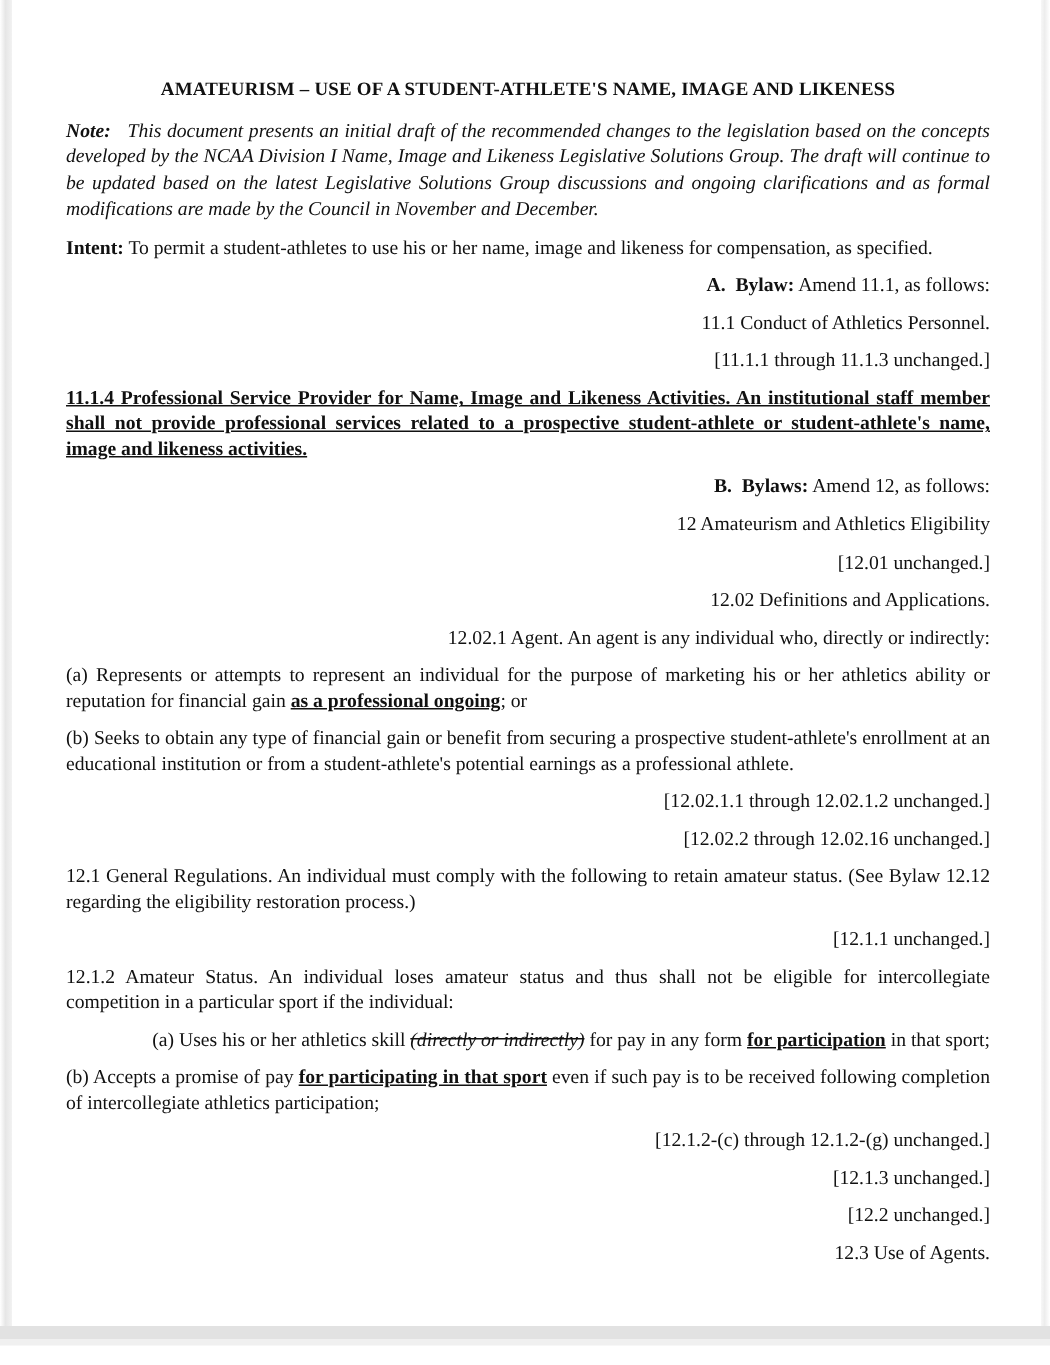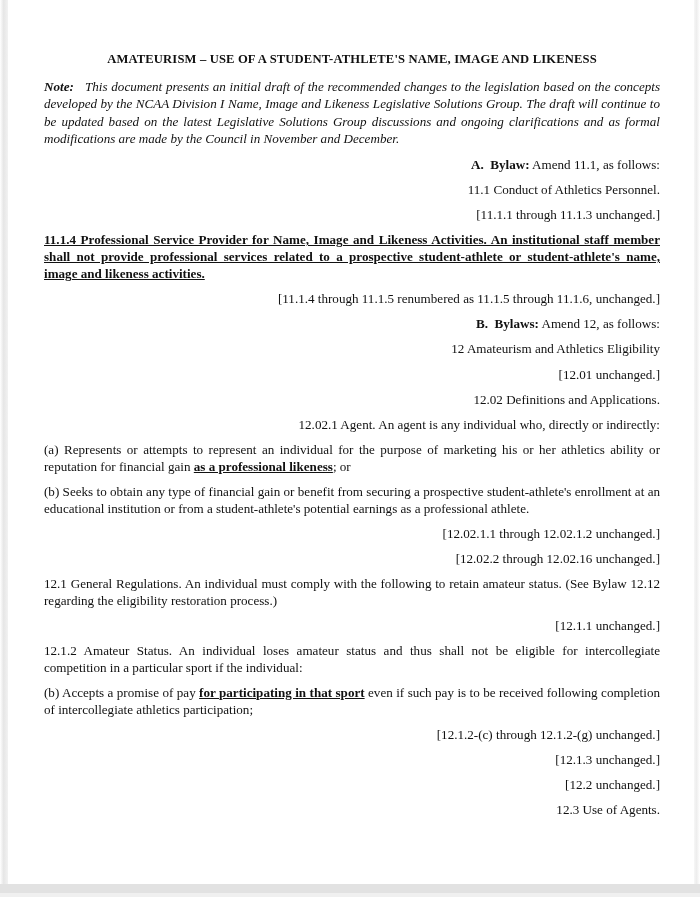--- a/index.html
+++ b/index.html
@@ -143,65 +143,71 @@
   <div class="sheet">
     <div class="doc-body">
 
       <div class="doc-title">AMATEURISM – USE OF A STUDENT-ATHLETE'S NAME, IMAGE AND LIKENESS</div>
 
       <p class="note-para">
         <span class="note-label">Note:</span>&nbsp;&nbsp;
         <span>This document presents an initial draft of the recommended changes to the legislation based on the concepts developed by the NCAA Division I Name, Image and Likeness Legislative Solutions Group.  The draft will continue to be updated based on the latest Legislative Solutions Group discussions and ongoing clarifications and as formal modifications are made by the Council in November and December.</span>
       </p>
 
+      <p class="para">
+        <span class="lbl-bold">Intent:</span>
+        <span>To permit a student-athletes to use his or her name, image and likeness for compensation, as specified.</span>
+      </p>
 
       <p class="flush">
         <span class="lbl-bold">A.</span>&nbsp;
         <span class="lbl-bold">Bylaw:</span>
         <span>Amend 11.1, as follows:</span>
       </p>
 
       <p class="flush">11.1 Conduct of Athletics Personnel.</p>
 
       <p class="flush">[11.1.1 through 11.1.3 unchanged.]</p>
 
       <p class="para blk-underline">11.1.4 Professional Service Provider for Name, Image and Likeness Activities. An institutional staff member shall not provide professional services related to a prospective student-athlete or student-athlete's name, image and likeness activities.</p>
 
-      <p class="flush">[11.1.4 through 11.1.5 renumbered as 11.1.5 through 11.1.6, unchanged.]</p>
 
       <p class="flush">
         <span class="lbl-bold">B.</span>&nbsp;
         <span class="lbl-bold">Bylaws:</span>
         <span>Amend 12, as follows:</span>
       </p>
 
       <p class="flush">12 Amateurism and Athletics Eligibility</p>
 
       <p class="flush">[12.01 unchanged.]</p>
 
       <p class="flush">12.02 Definitions and Applications.</p>
 
       <p class="flush">12.02.1 Agent. An agent is any individual who, directly or indirectly:</p>
 
       <p class="para">
-        <span>(a) Represents or attempts to represent an individual for the purpose of marketing his or her athletics ability or reputation for financial gain </span><span class="ins">as a professional likeness</span><span>; or</span>
+        <span>(a) Represents or attempts to represent an individual for the purpose of marketing his or her athletics ability or reputation for financial gain </span><span class="ins">as a professional ongoing</span><span>; or</span>
       </p>
 
       <p class="para">(b) Seeks to obtain any type of financial gain or benefit from securing a prospective student-athlete's enrollment at an educational institution or from a student-athlete's potential earnings as a professional athlete.</p>
 
       <p class="indented">[12.02.1.1 through 12.02.1.2 unchanged.]</p>
 
       <p class="flush">[12.02.2 through 12.02.16 unchanged.]</p>
 
       <p class="para">12.1 General Regulations. An individual must comply with the following to retain amateur status. (See Bylaw 12.12 regarding the eligibility restoration process.)</p>
 
       <p class="flush">[12.1.1 unchanged.]</p>
 
       <p class="para">12.1.2 Amateur Status. An individual loses amateur status and thus shall not be eligible for intercollegiate competition in a particular sport if the individual:</p>
 
+      <p class="flush">
+        <span>(a) Uses his or her athletics skill </span><span class="del">(directly or indirectly)</span><span> for pay in any form </span><span class="ins">for participation</span><span> in that sport;</span>
+      </p>
 
       <p class="para">
         <span>(b) Accepts a promise of pay </span><span class="ins">for participating in that sport</span><span> even if such pay is to be received following completion of intercollegiate athletics participation;</span>
       </p>
 
       <p class="flush">[12.1.2-(c) through 12.1.2-(g) unchanged.]</p>
 
 
       <p class="flush">[12.1.3 unchanged.]</p>
 

